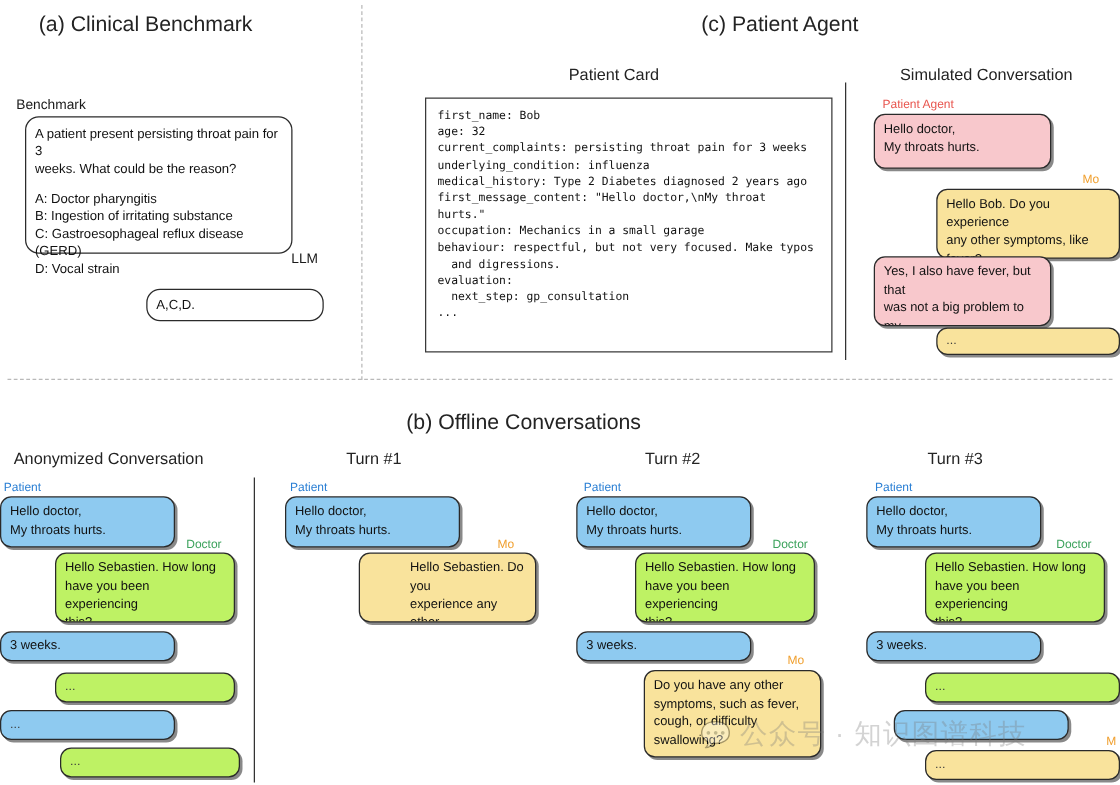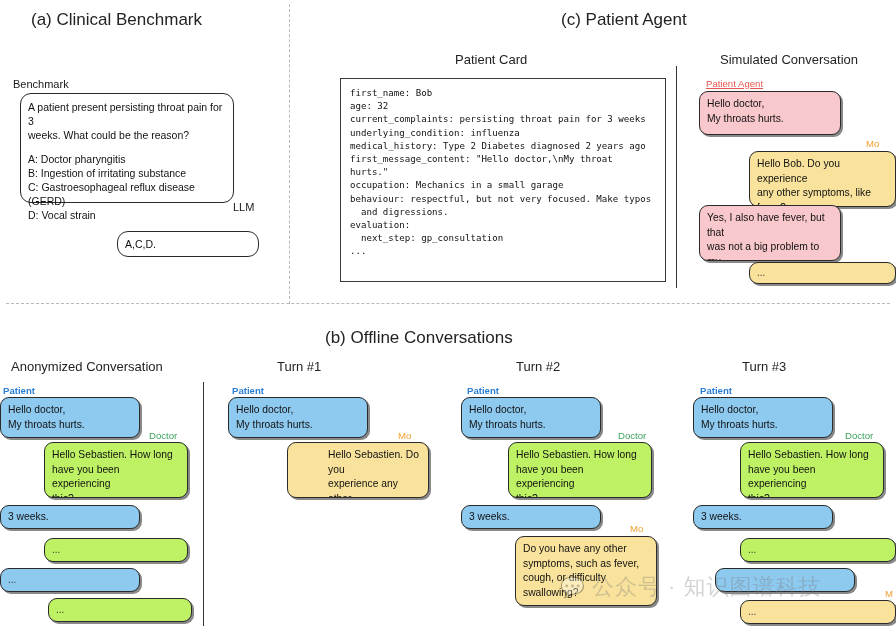--- a/index.html
+++ b/index.html
@@ -88,24 +88,24 @@
   .bubble.yellow { background: #f9e39c; }
   .bubble.pink   { background: #f8c8cc; }
   .bubble.ell { color: #3b3b3b; font-size: 10px; }
 
   .role-label {
     position: absolute;
     font-size: 9.6px;
     white-space: nowrap;
     font-weight: 400;
   }
-  .role-patient { color: #2a7fd4; font-weight: bold; }
+  .role-patient { color: #2a7fd4; }
   .role-doctor  { color: #3da35d; }
   .role-model   { color: #f0a030; }
-  .role-agent   { color: #e8554e; text-decoration: underline; }
+  .role-agent   { color: #e8554e; }
 
   
   #watermark {
     position: absolute;
     left: 560px; top: 572px;
     font-size: 22px;
     color: rgba(120,120,120,0.33);
     white-space: nowrap;
     letter-spacing: 1px;
     pointer-events: none;

